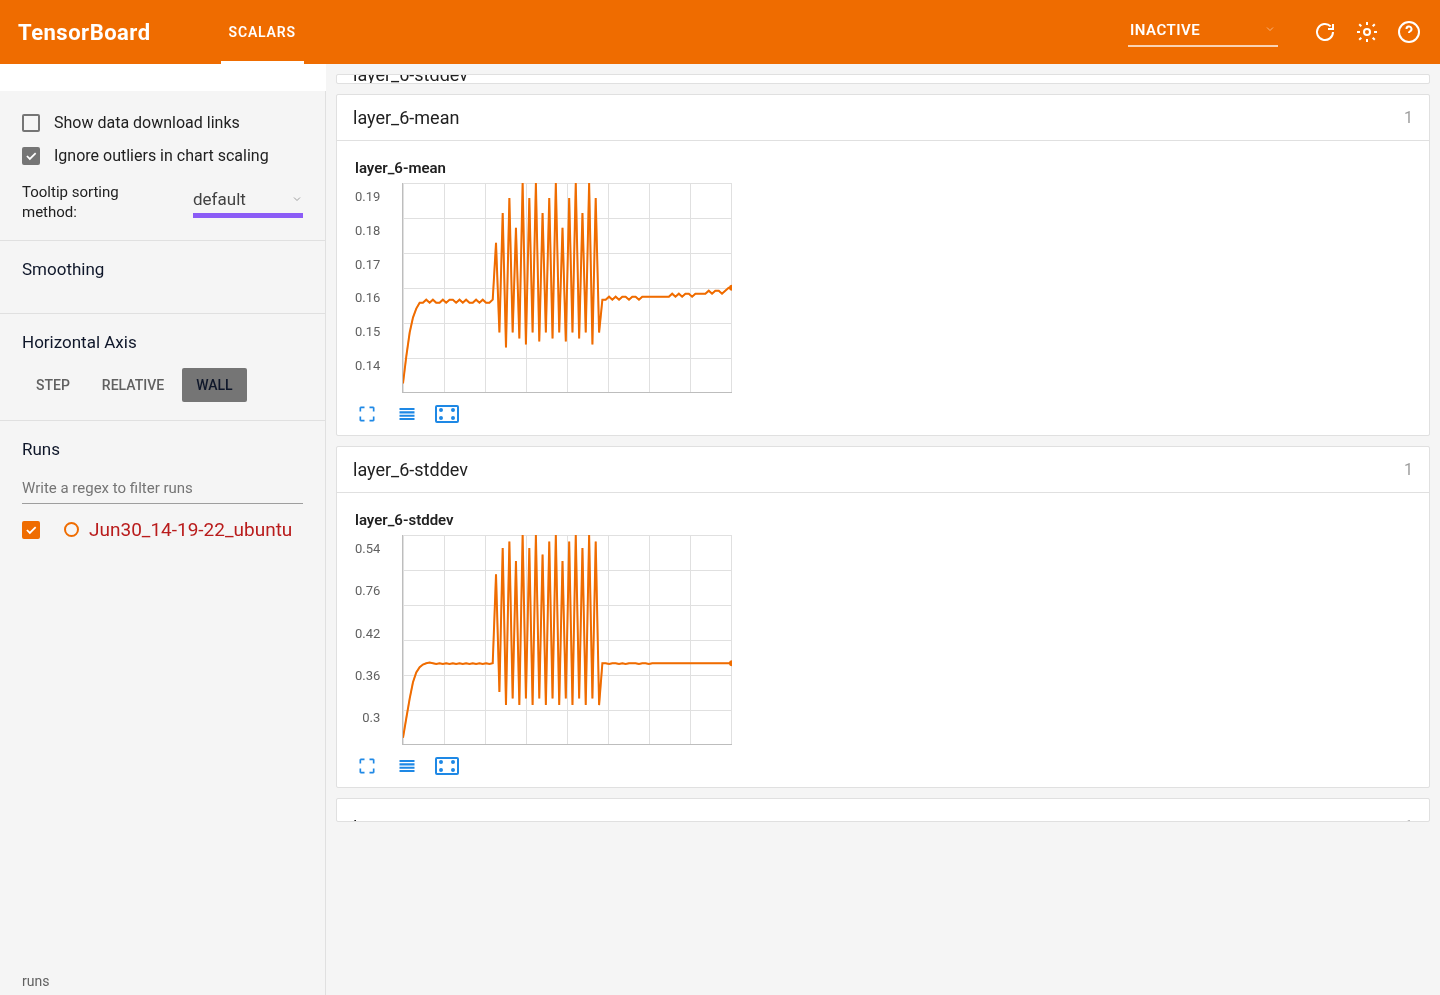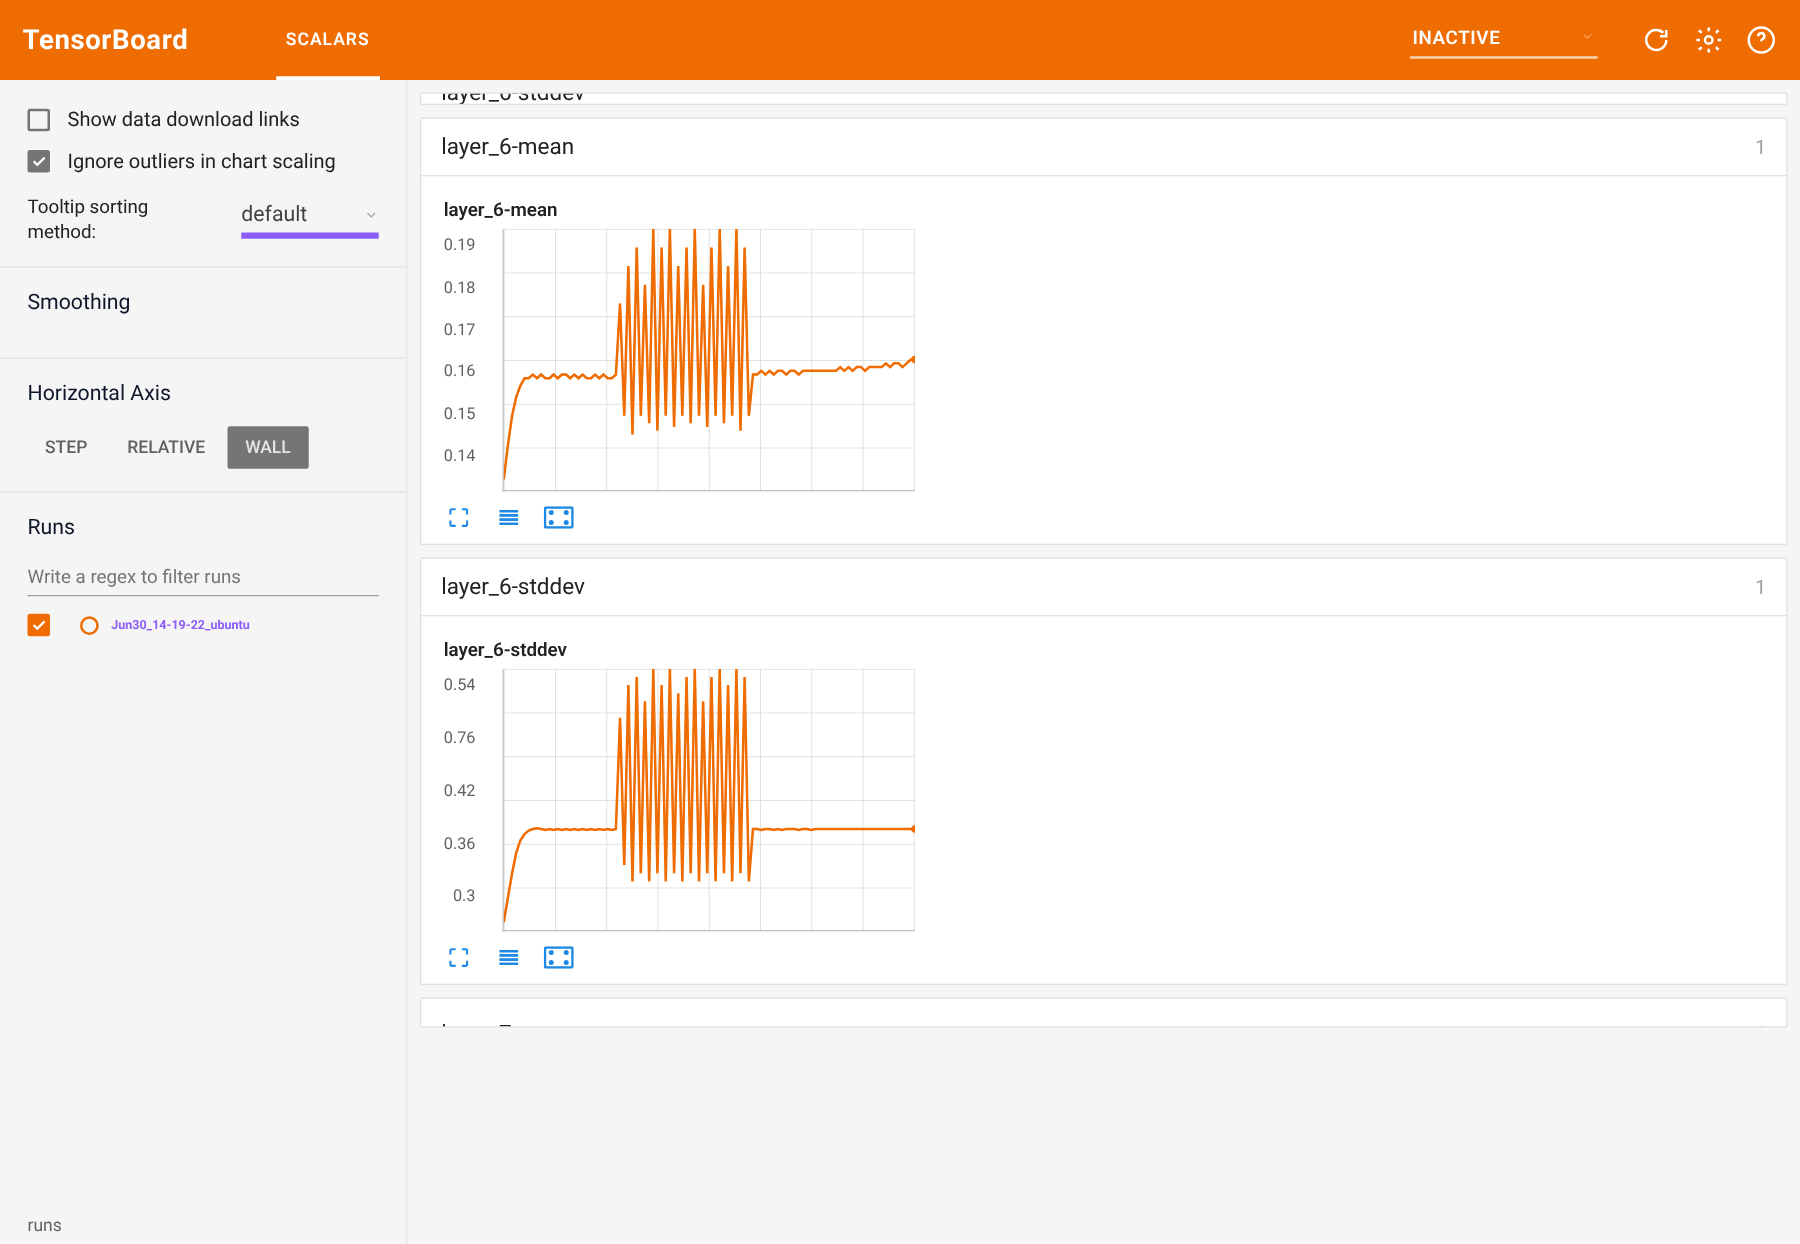--- a/index.html
+++ b/index.html
@@ -12,46 +12,46 @@
 .tab { height: 100%; display: flex; align-items: center; padding: 0 8px; font-size: 14px; font-weight: 600; letter-spacing: .8px; position: relative; cursor: pointer; }
 .tab.active::after { content: ""; position: absolute; bottom: 0; left: 0; right: 0; height: 3px; background: #fff; }
 .spacer { flex: 1; }
 .inactive-select { display: flex; align-items: center; border-bottom: 2px solid rgba(255,255,255,.7); padding: 4px 2px 6px; margin-right: 18px; cursor: pointer; min-width: 150px; justify-content: space-between; }
 .inactive-select span { font-size: 15px; font-weight: 600; letter-spacing: .5px; }
 .hdr-icon { width: 26px; height: 26px; display: flex; align-items: center; justify-content: center; margin-left: 16px; cursor: pointer; }
 .hdr-icon svg { stroke: #fff; fill: none; stroke-width: 2; }
 
 
 .layout { display: flex; height: calc(100vh - 64px); min-height: 840px; }
-.sidebar { width: 326px; background: #f5f5f5; border-right: 1px solid #e0e0e0; padding: 22px 0 0; display: flex; flex-direction: column; overflow: hidden; }
+.sidebar { width: 326px; background: #f5f5f5; border-right: 1px solid #e0e0e0; padding: 22px 0 0; display: flex; flex-direction: column; overflow: hidden; margin-top: 27px; }
 .sb-section { padding: 0 22px 18px; border-bottom: 1px solid #e0e0e0; margin-bottom: 18px; }
 .sb-section.noborder { border-bottom: none; }
 .chk-row { display: flex; align-items: center; margin-bottom: 14px; cursor: pointer; }
 .chkbox { width: 18px; height: 18px; border: 2px solid #757575; border-radius: 2px; margin-right: 14px; display: flex; align-items: center; justify-content: center; flex-shrink: 0; }
 .chkbox.checked { background: #757575; border-color: #757575; }
 .chkbox.checked.orange { background: #ef6c00; border-color: #ef6c00; }
 .chk-label { font-size: 16px; color: #212121; }
 .row2 { display: flex; align-items: center; justify-content: space-between; margin-top: 18px; }
 .lbl { font-size: 15px; color: #212121; line-height: 1.3; }
 .sel { display: flex; align-items: center; border-bottom: 5px solid #8b5cf6; padding: 2px 0 4px; cursor: pointer; min-width: 110px; justify-content: space-between; }
 .sel-text { font-size: 17px; color: #424242; }
 .sb-heading { font-size: 17px; color: #0f172a; margin-bottom: 16px; }
 .slider-row { display: flex; align-items: center; gap: 16px; }
 .slider { position: relative; flex: 1; height: 20px; }
 .slider-track { position: absolute; top: 50%; left: 0; right: 0; height: 3px; background: #9e9e9e; transform: translateY(-50%); }
 .slider-fill { position: absolute; top: 50%; left: 0; width: 35%; height: 3px; background: #ef6c00; transform: translateY(-50%); }
 .slider-thumb { position: absolute; top: 50%; left: 35%; width: 14px; height: 14px; border-radius: 50%; background: #ef6c00; transform: translate(-50%, -50%); }
 .numin { border: 1px solid #bdbdbd; padding: 3px 6px; font-size: 15px; width: 66px; display: flex; align-items: center; justify-content: space-between; }
 .btn-group { display: flex; gap: 4px; align-items: center; }
 .btn { padding: 9px 14px; font-size: 14px; font-weight: 500; color: #616161; border-radius: 2px; cursor: pointer; }
-.btn.active { background: #757575; color: #e5e5e5; }
+.btn.active { background: #757575; color: #0f172a; }
 .filter-input { width: 100%; border: none; border-bottom: 1px solid #9e9e9e; background: transparent; font-size: 15px; color: #616161; padding: 4px 0 6px; outline: none; }
 .run-row { display: flex; align-items: center; gap: 10px; margin-top: 14px; }
 .run-ring { width: 15px; height: 15px; border: 2px solid #ef6c00; border-radius: 50%; }
-.run-name { font-size: 10px; color: #8b5cf6; font-weight: bold; }
+.run-name { font-size: 19px; color: #b91c1c; }
 .toggle-runs { margin: auto 22px 6px; background: #e0e0e0; text-align: center; padding: 14px 0; font-size: 14px; font-weight: 500; color: #616161; letter-spacing: .3px; cursor: pointer; }
 .runs-footer { padding: 0 22px 6px; font-size: 14px; color: #616161; }
 
 
 .main { flex: 1; background: #f5f5f5; overflow-y: auto; padding: 0 10px 10px; }
 .card { background: #fff; border: 1px solid #e0e0e0; border-radius: 2px; margin-top: 10px; }
 .card.sliver { padding: 0 16px; height: 10px; overflow: hidden; display: flex; align-items: flex-end; }
 .sliver-txt { font-size: 18px; color: #212121; position: relative; top: 2px; }
 .card-hdr { display: flex; align-items: center; justify-content: space-between; padding: 12px 16px; border-bottom: 1px solid #e0e0e0; cursor: pointer; }
 .card-title { font-size: 18px; color: #212121; }

